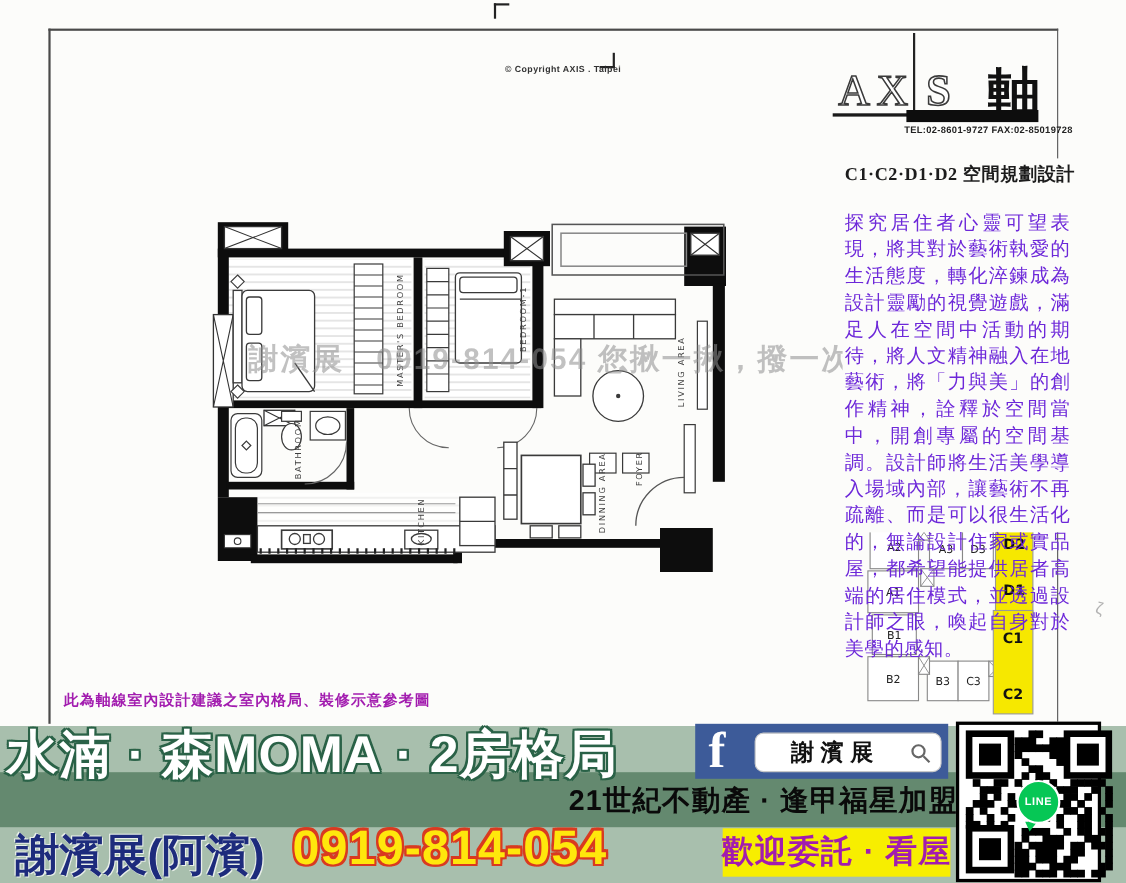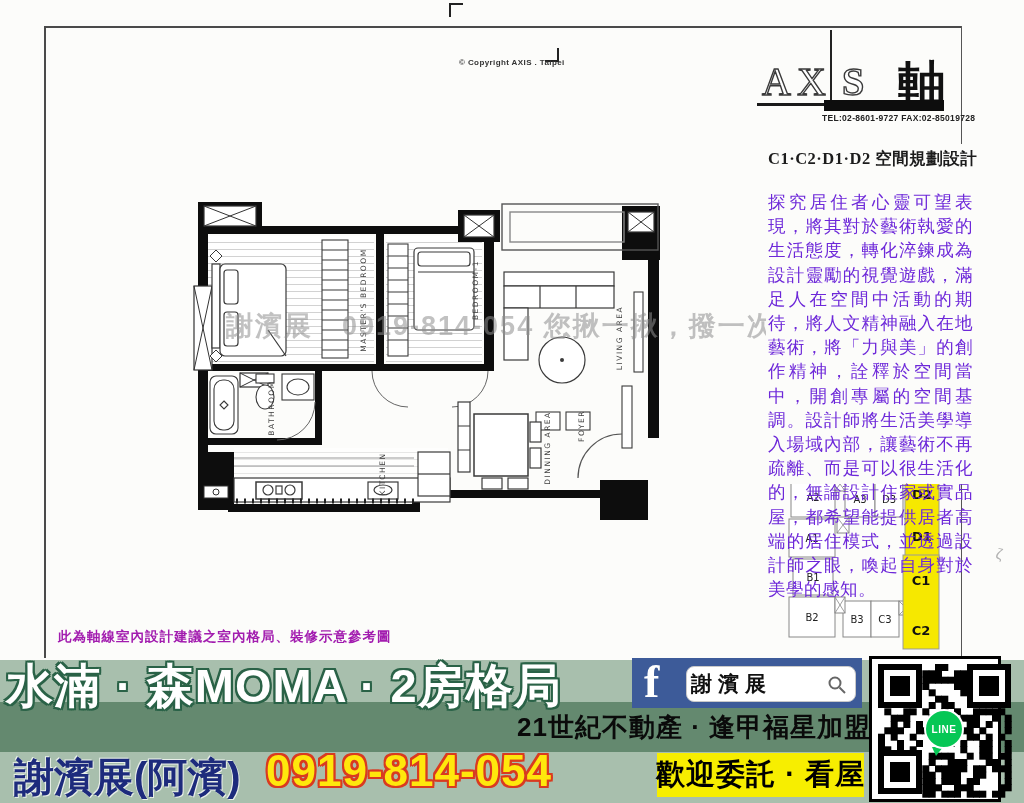--- a/index.html
+++ b/index.html
@@ -58,29 +58,29 @@
   .agency-line{position:absolute;left:517px;top:50px;font-size:26px;font-weight:bold;color:#0a0a0a;
                letter-spacing:1px;white-space:nowrap;}
   .agent-name{position:absolute;left:14px;top:90px;font-size:40px;font-weight:bold;color:#1d2b7c;
               white-space:nowrap;text-shadow:1px 1px 0 #e9efe9,-1px -1px 0 #e9efe9;}
   .phone-number{position:absolute;left:266px;top:86px;font-size:44px;font-weight:bold;color:#ffe70c;
      letter-spacing:1px;white-space:nowrap;
      text-shadow:-2px -2px 0 #d93a20,2px -2px 0 #d93a20,-2px 2px 0 #d93a20,2px 2px 0 #d93a20,
                  0 -2px 0 #d93a20,0 2px 0 #d93a20,-2px 0 0 #d93a20,2px 0 0 #d93a20;}
   .cta-box{position:absolute;left:657px;top:93px;width:207px;height:44px;background:#f7ee00;
            display:flex;align-items:center;justify-content:center;}
-  .cta-label{font-size:29px;font-weight:bold;color:#000000;letter-spacing:1px;white-space:nowrap;}
+  .cta-label{font-size:29px;font-weight:bold;color:#a21caf;letter-spacing:1px;white-space:nowrap;}
 
   
   .fb-badge{position:absolute;left:632px;top:-2px;width:230px;height:50px;background:#3d5b99;}
   .fb-f{position:absolute;left:12px;top:0px;color:#fff;font-family:"Liberation Serif",serif;
         font-weight:bold;font-size:46px;line-height:48px;}
   .fb-search{position:absolute;left:54px;top:8px;width:168px;height:34px;background:#fff;
              border-radius:8px;border:1px solid #c9c9c9;display:flex;align-items:center;}
-  .fb-search-text{margin-left:4px;font-size:21px;font-weight:bold;color:#111;letter-spacing:6px;}
+  .fb-search-text{margin-left:32px;font-size:21px;font-weight:bold;color:#111;letter-spacing:6px;}
   .fb-mag{position:absolute;right:8px;top:8px;}
 
   
   .qr-box{position:absolute;left:869px;top:-4px;width:132px;height:146px;background:#fff;
           border:3px solid #000;box-sizing:border-box;}
   .line-badge{position:absolute;left:52px;top:50px;width:40px;height:40px;border-radius:50%;
               background:#06c755;border:2px solid #fff;display:flex;align-items:center;justify-content:center;
               color:#fff;font-size:10px;font-weight:bold;letter-spacing:.5px;box-sizing:border-box;}
   .line-tail{position:absolute;left:60px;top:88px;width:0;height:0;
              border-left:4px solid transparent;border-right:7px solid transparent;border-top:9px solid #06c755;}

